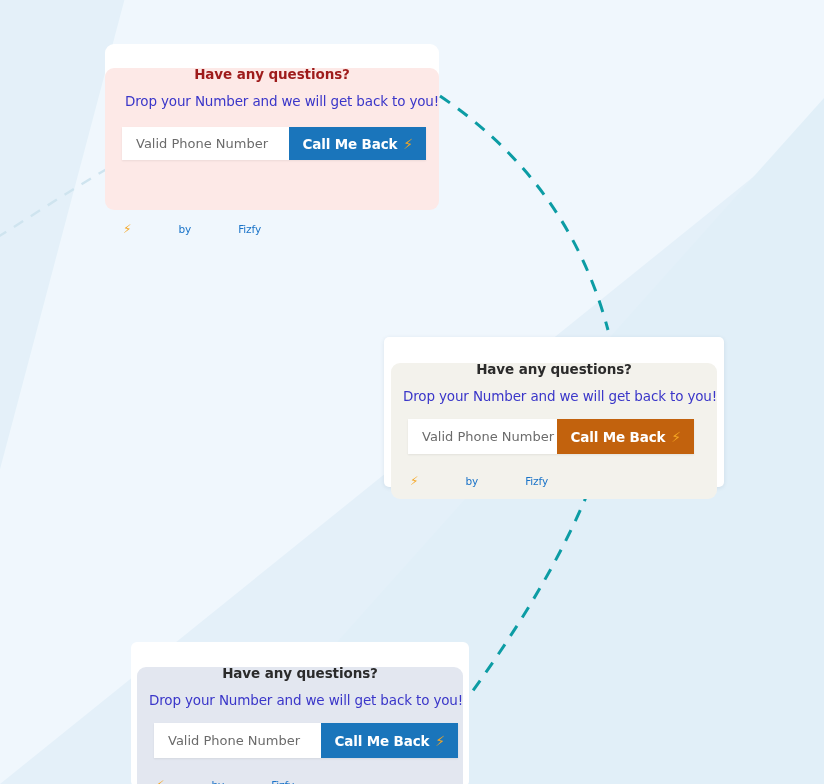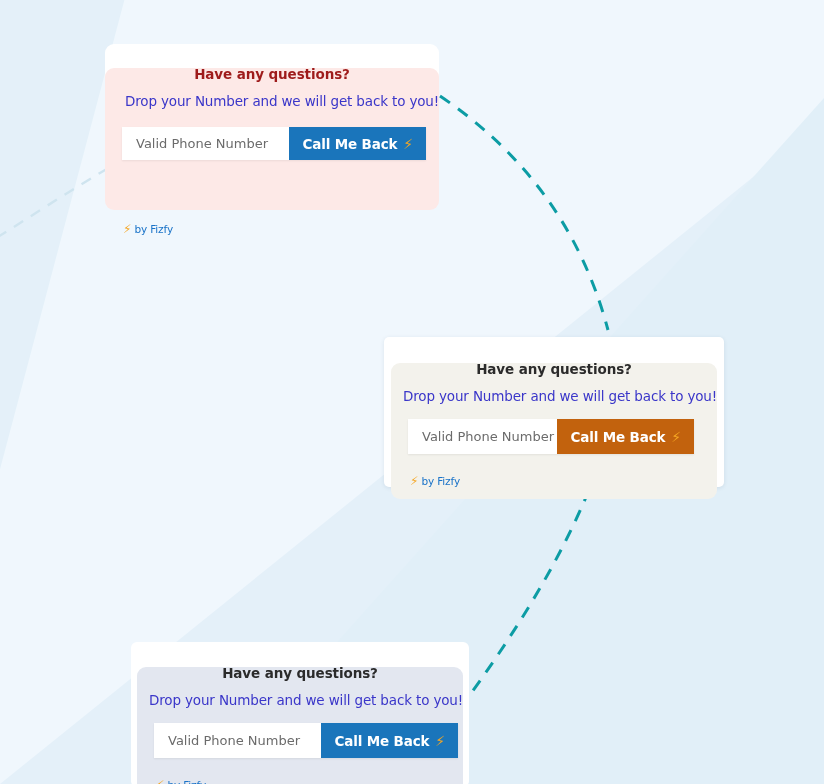--- a/index.html
+++ b/index.html
@@ -120,20 +120,21 @@
   }
   .brand-bolt {
     color: #f5a623;
     font-size: 12px;
     line-height: 1;
   }
   .brand-text {
     color: #1a73c8;
     font-size: 10.5px;
     letter-spacing: -0.1px;
+    margin-left: 44px;
   }
 
   
   #widget-1 {
     left: 105px;
     top: 44px;
     width: 334px;
     height: 142px;
     border-radius: 9px;
   }

